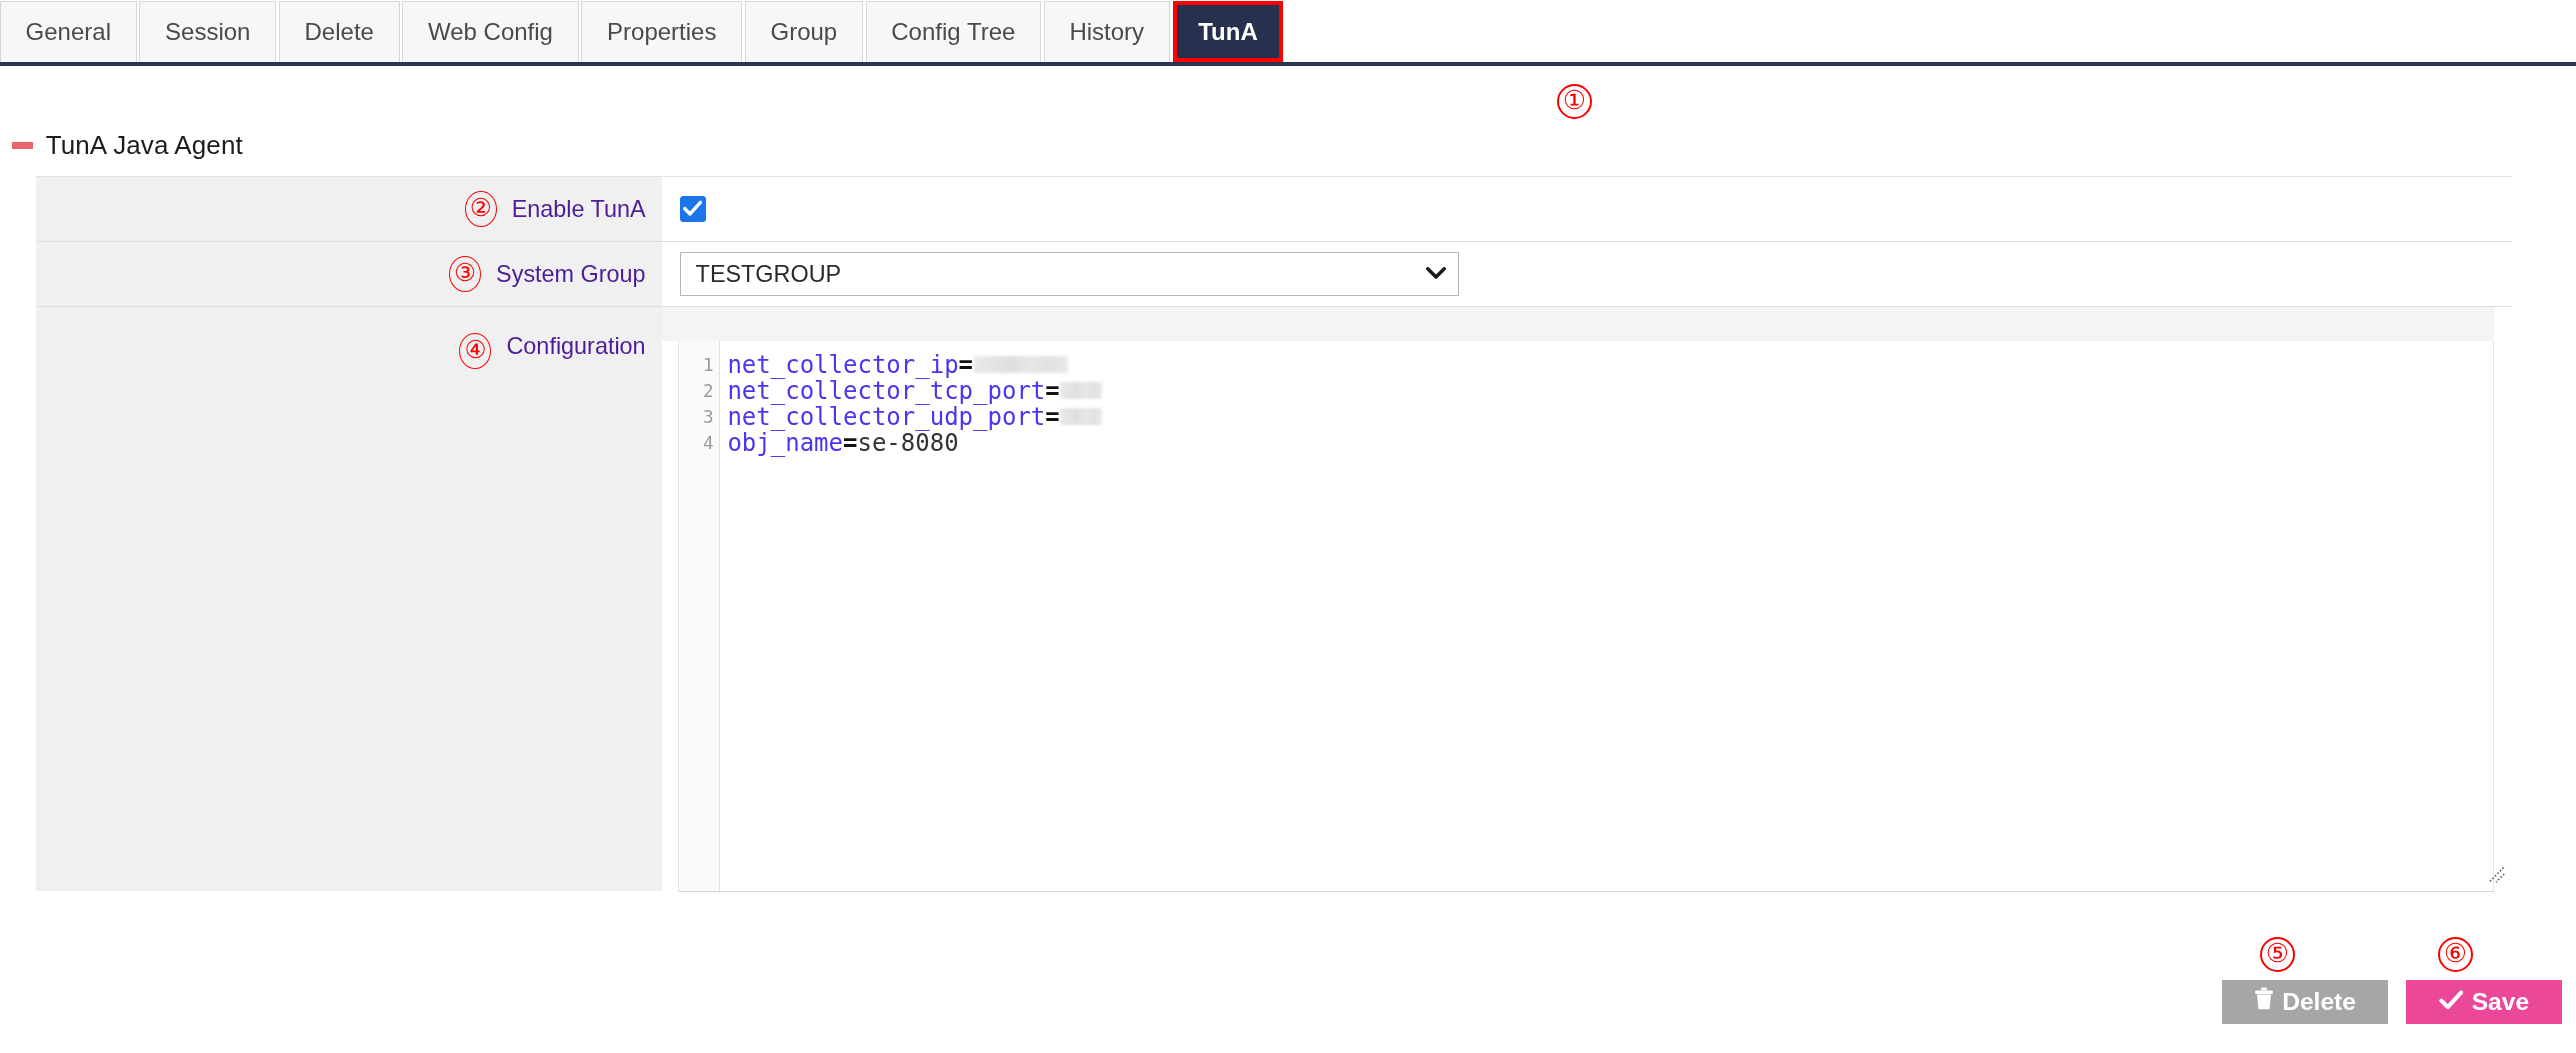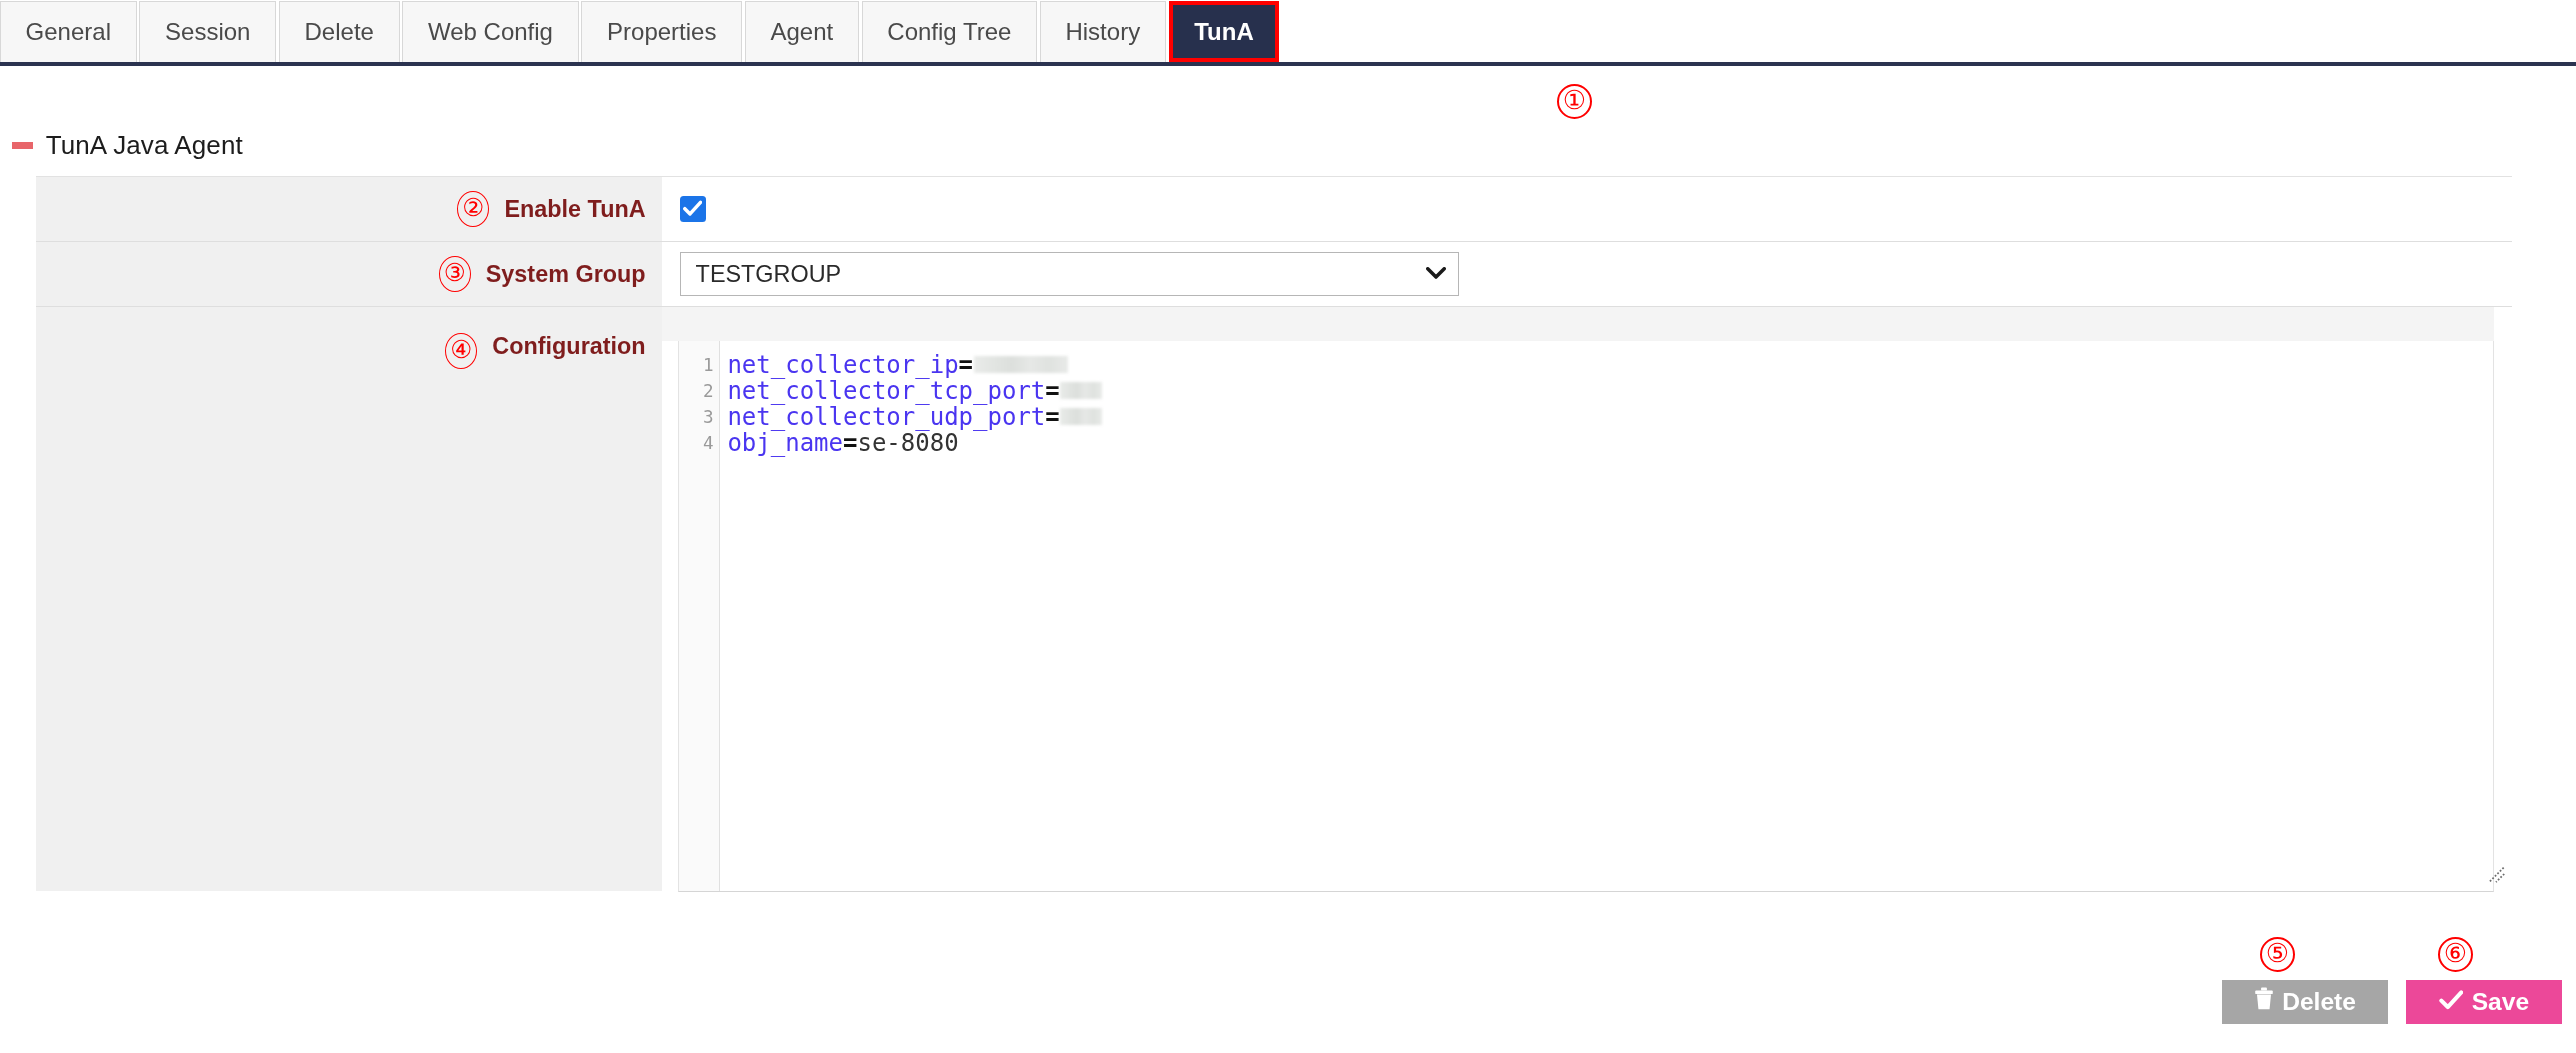--- a/index.html
+++ b/index.html
@@ -87,22 +87,22 @@
     flex: 0 0 626px;
     background: #f0f0f0;
     display: flex;
     align-items: center;
     justify-content: flex-end;
     padding-right: 16.4px;
     position: relative;
   }
   .row-label .lbl-text {
     font-size: 23.4px;
-    font-weight: bold;
-    color: #7f1d1d;
+    font-weight: normal;
+    color: #4c1d95;
     white-space: nowrap;
   }
   .row-value {
     flex: 1 1 auto;
     display: flex;
     align-items: center;
     padding-left: 17.6px;
     background: #ffffff;
   }
 
@@ -296,21 +296,21 @@
     <div class="tab">
       <span>Delete</span>
     </div>
     <div class="tab">
       <span>Web Config</span>
     </div>
     <div class="tab">
       <span>Properties</span>
     </div>
     <div class="tab">
-      <span>Agent</span>
+      <span>Group</span>
     </div>
     <div class="tab">
       <span>Config Tree</span>
     </div>
     <div class="tab">
       <span>History</span>
     </div>
     <div class="tab active">
       <span>TunA</span>
     </div>

